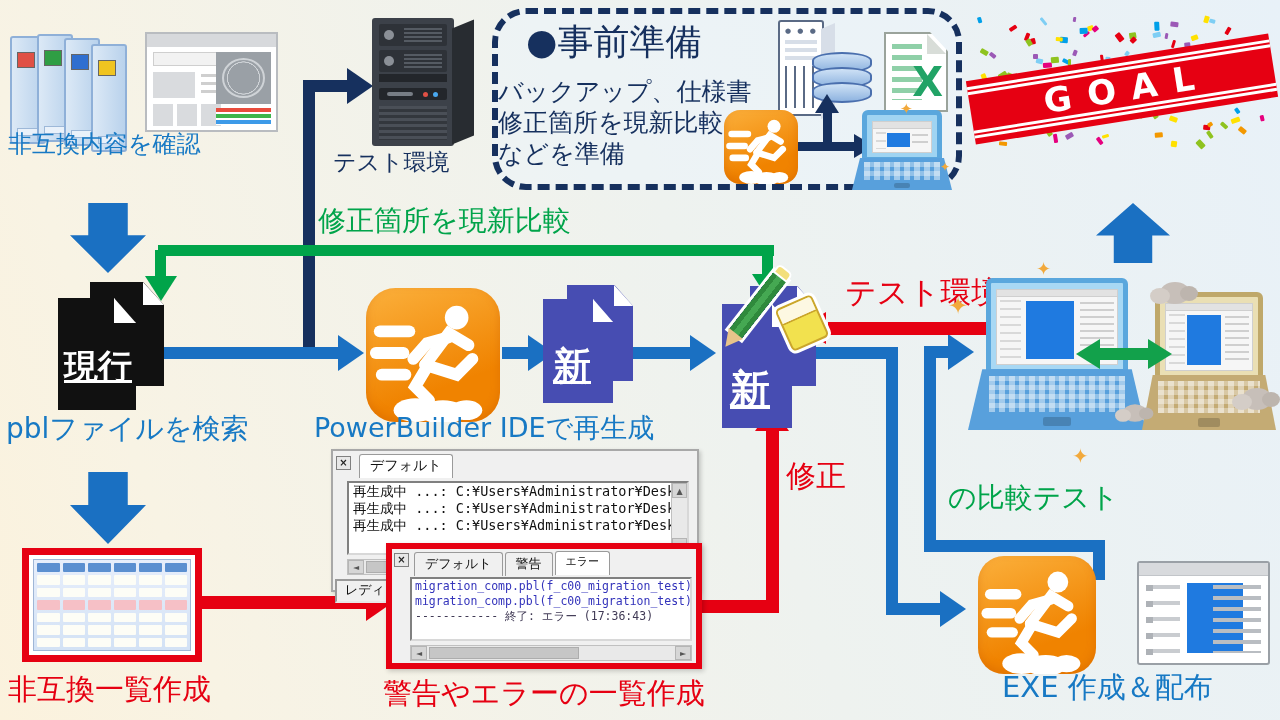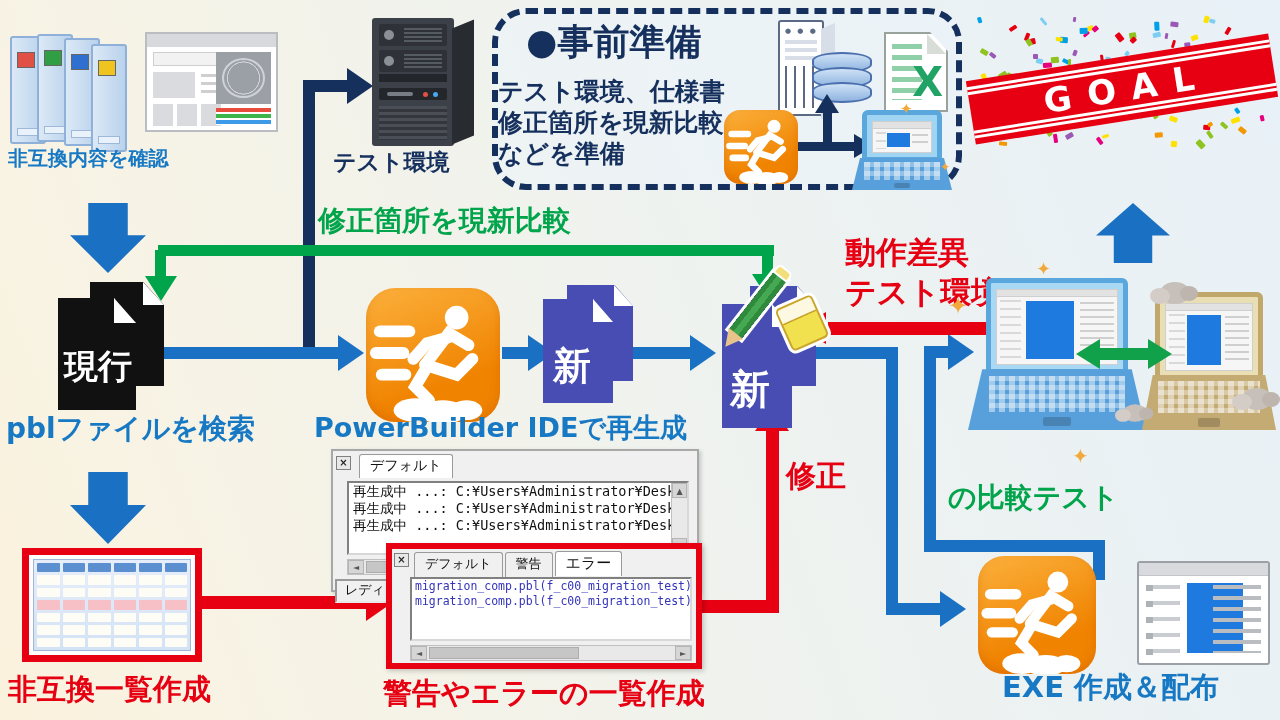--- a/index.html
+++ b/index.html
@@ -3,21 +3,21 @@
 <meta charset="utf-8">
 <style>
   * { margin:0; padding:0; box-sizing:border-box; }
   html,body { width:1280px; height:720px; overflow:hidden; }
   body { font-family:"DejaVu Sans","Liberation Sans",sans-serif; }
   #canvas {
     position:relative; width:1280px; height:720px;
     background:linear-gradient(250deg,#e8f1f8 0%,#eef2ef 45%,#f8f3e4 85%,#fbf2dd 100%);
   }
   .abs { position:absolute; }
-  .lbl { position:absolute; font-weight:bold; white-space:pre-line; line-height:1.22; }
+  .lbl { position:absolute; font-weight:normal; white-space:pre-line; line-height:1.22; }
   .blue-lbl { color:#1779c4; }
   .navy-lbl { color:#16305e; }
   .green-lbl { color:#00a44a; }
   .red-lbl { color:#e60012; }
 
   
   .seg { position:absolute; }
   .seg.blue { background:#1a70c2; }
   .seg.navy { background:#16305e; }
   .seg.green { background:#00a44a; }
@@ -55,21 +55,21 @@
      background:radial-gradient(circle,transparent 58%,#cfd3d7 59% 62%,transparent 63%); }
   .browser .box { position:absolute; background:#d9dbde; }
   .browser .lines { position:absolute; background:repeating-linear-gradient(#cfcfcf 0 3px,transparent 3px 8px); }
   .browser .clist { position:absolute; top:74px; right:5px; width:55px; bottom:5px;
      background:repeating-linear-gradient(#e84c3d 0 4px,#fff 4px 6px,#3db54a 6px 10px,#fff 10px 12px,#3d9ae8 12px 16px,#fff 16px 18px); }
 
   
   .doc { position:absolute; }
   .doc .page { position:absolute; clip-path:polygon(0 0,72% 0,100% 22%,100% 100%,0 100%); }
   .doc .fold { position:absolute; clip-path:polygon(0 0,100% 100%,0 100%); }
-  .doc .txt { position:absolute; color:#fff; font-weight:bold; }
+  .doc .txt { position:absolute; color:#fff; font-weight:bold;text-decoration:underline; }
 
   
   .server-dark { position:absolute; width:82px; height:128px; background:#3c4149; border-radius:3px; }
   .server-dark .side { position:absolute; right:-20px; top:6px; width:22px; height:116px; background:#282c31; transform:skewY(-22deg); }
   .server-dark .bay { position:absolute; left:7px; right:7px; height:22px; background:#2e3238; border-radius:2px; }
   .server-dark .bay::before { content:""; position:absolute; left:5px; top:6px; width:10px; height:10px; border-radius:50%; background:#8b9097; }
   .server-dark .bay::after { content:""; position:absolute; right:5px; top:4px; width:38px; height:14px;
       background:repeating-linear-gradient(#555b63 0 2px,transparent 2px 4px); }
   .server-dark .slot { position:absolute; left:7px; right:7px; top:56px; height:8px; background:#23262b; }
   .server-dark .leds { position:absolute; left:7px; right:7px; top:70px; height:12px; background:#23262b; border-radius:2px; }
@@ -241,39 +241,39 @@
     <div class="bar"></div>
     <div class="search"></div>
     <div class="box" style="left:6px;top:38px;width:42px;height:26px"></div>
     <div class="lines" style="left:54px;top:40px;width:32px;height:22px"></div>
     <div class="box" style="left:6px;top:70px;width:20px;height:22px"></div>
     <div class="box" style="left:30px;top:70px;width:20px;height:22px"></div>
     <div class="box" style="left:54px;top:70px;width:20px;height:22px"></div>
     <div class="globe"></div>
     <div class="clist"></div>
   </div>
-  <div class="lbl blue-lbl" style="left:8px;top:146px;font-size:20px">非互換内容を確認</div>
+  <div class="lbl blue-lbl" style="left:8px;top:130px;font-size:24px">非互換内容を確認</div>
 
   <div class="server-dark" style="left:372px;top:18px">
     <div class="side"></div>
     <div class="bay" style="top:6px"></div>
     <div class="bay" style="top:32px"></div>
     <div class="slot"></div>
     <div class="leds">
         <i style="left:8px;width:26px;height:4px;border-radius:2px;background:#777d85"></i>
         <i style="left:44px;background:#e05045"></i>
         <i style="left:54px;background:#49a8f0"></i>
       </div>
     <div class="vent"></div>
   </div>
   <div class="lbl navy-lbl" style="left:333px;top:148px;font-size:23px">テスト環境</div>
 
   <div class="prep-box" style="left:492px;top:8px;width:470px;height:182px"></div>
   <div class="lbl navy-lbl" style="left:526px;top:20px;font-size:36px">●事前準備</div>
-  <div class="lbl navy-lbl" style="left:498px;top:76px;font-size:25px;line-height:31px"><span>テスト環境、仕様書</span><br><span>修正箇所を現新比較</span><br><span>などを準備</span></div>
+  <div class="lbl navy-lbl" style="left:498px;top:76px;font-size:25px;line-height:31px"><span>バックアップ、仕様書</span><br><span>修正箇所を現新比較</span><br><span>などを準備</span></div>
   <div class="server-white" style="left:778px;top:20px">
     <div class="side"></div>
       <div class="dots">● ● ●</div>
     <div class="hl" style="top:18px"></div>
       <div class="hl" style="top:26px"></div>
       <div class="hl" style="top:34px"></div>
     <div class="cols"></div>
   </div>
   <div class="db" style="left:812px;top:52px">
     <i style="margin-top:0"></i>
@@ -509,21 +509,21 @@
   <div class="doc" style="left:722px;top:282px;width:100px;height:148px">
     <div class="page" style="left:28px;top:4px;width:66px;height:100px;background:#474db2;box-shadow:0 0 0 3px #fff"></div>
     <div class="fold" style="left:75px;top:4px;width:19px;height:21px;background:#fff"></div>
     <div class="page" style="left:0;top:22px;width:70px;height:124px;background:#474db2;box-shadow:0 0 0 3px #fff"></div>
     <div class="fold" style="left:50px;top:22px;width:20px;height:23px;background:#fff"></div>
     <div class="txt" style="left:8px;top:80px;font-size:40px">新</div>
     <div class="pencil" style="left:28px;top:-14px"></div>
     <div class="eraser" style="left:60px;top:18px"></div>
   </div>
 
-  <div class="lbl red-lbl" style="left:845px;top:232px;font-size:31px;line-height:40px"><span>動作差異</span><br><span>テスト環境</span></div>
+  <div class="lbl red-lbl" style="left:845px;top:232px;font-size:31px;line-height:40px"><br><span>テスト環境</span></div>
   <div class="lbl red-lbl" style="left:786px;top:458px;font-size:30px">修正</div>
 
   <div class="tbl" style="left:22px;top:548px;width:180px;height:114px">
     <div class="tbl-inner" id="tbl-grid">
         <div class="trow hd">
           <i></i>
           <i></i>
           <i></i>
           <i></i>
           <i></i>
@@ -600,25 +600,26 @@
       <span class="thumb" style="left:18px;width:70px"></span>
     </div>
     <div class="statusbox" style="left:2px;top:128px">レディ</div>
   </div>
 
   <div class="winB" style="left:386px;top:543px;width:316px;height:126px">
     <div class="closebox" style="left:2px;top:4px">×</div>
     <div class="tabrow" style="left:22px;top:3px">
       <span class="tab" style="font-size:13px">デフォルト</span>
       <span class="tab" style="font-size:13px">警告</span>
-      <span class="tab active" style="font-size:15px">エラー</span>
+      <span class="tab active" style="font-size:11px">エラー</span>
     </div>
     <div class="listbox" style="left:18px;top:28px;width:282px;height:64px">
       <div class="errline link">migration_comp.pbl(f_c00_migration_test).62: エ</div>
       <div class="errline link">migration_comp.pbl(f_c00_migration_test).74: エ</div>
+      <div class="errline plain">------------ 終了: エラー   (17:36:43)</div>
     </div>
     <div class="hsb" style="left:18px;top:96px;width:282px">
       <span style="left:0">◄</span>
       <span style="right:0">►</span>
       <span class="thumb" style="left:18px;width:150px"></span>
     </div>
   </div>
   <div class="lbl red-lbl" style="left:383px;top:676px;font-size:29px">警告やエラーの一覧作成</div>
 
   <div class="laptop" style="left:968px;top:278px;width:178px;height:152px">

